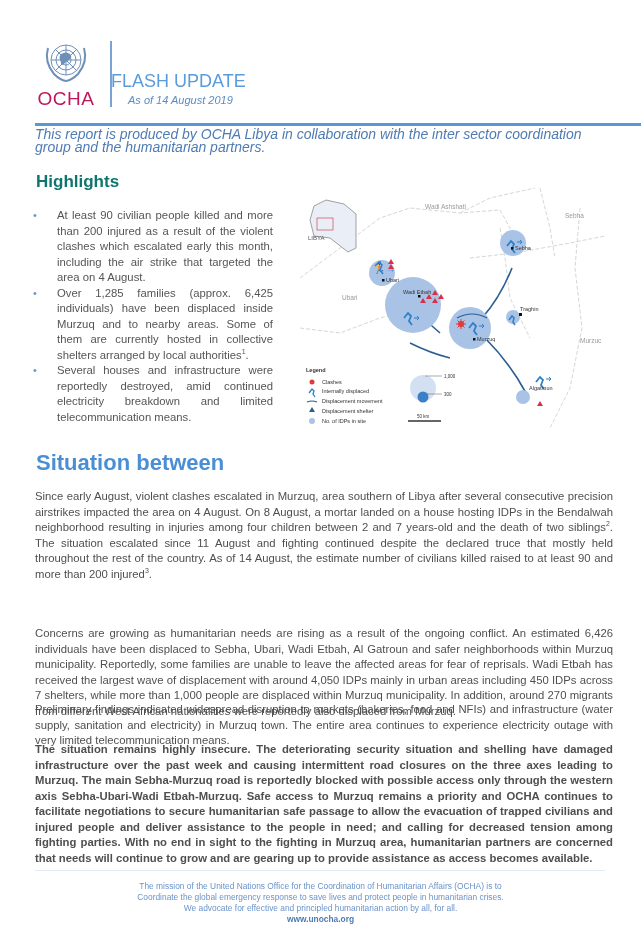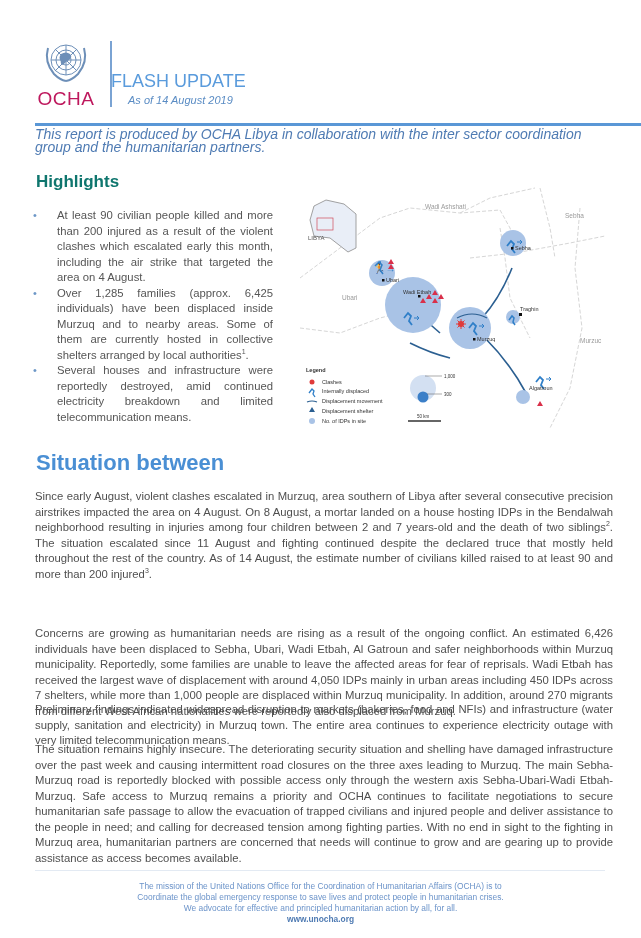--- a/index.html
+++ b/index.html
@@ -25,21 +25,21 @@
   sup { font-size: 7px; vertical-align: super; line-height: 0; }
 
   .map { position: absolute; left: 300px; top: 168px; width: 341px; height: 260px; }
   .map svg text { font-family: "Liberation Sans", sans-serif; }
 
   .h-situation { position: absolute; left: 36px; top: 450px; font-size: 22px; font-weight: bold; color: #4a8fd4; }
   .para { position: absolute; left: 35px; width: 578px; font-size: 11.3px; line-height: 15.5px; text-align: justify; color: #4f4f4f; }
   .p1 { top: 489px; }
   .p2 { top: 583px; margin-top: 43px; }
   .p3 { top: 687px; margin-top: 15px; }
-  .p4 { top: 742px; }
+  .p4 { top: 742px; font-weight: bold; }
 
   .footer-rule { position: absolute; left: 35px; top: 870px; width: 570px; height: 1px; background: #e3eaf3; }
   .footer { position: absolute; left: 60px; top: 881px; width: 521px; text-align: center; font-size: 8.4px; line-height: 11px; color: #6b93c9; }
   .footer .url { font-weight: bold; color: #4f7bb3; }
 </style>
 </head>
 <body>
 
 <div class="header">
   <div class="logo">

